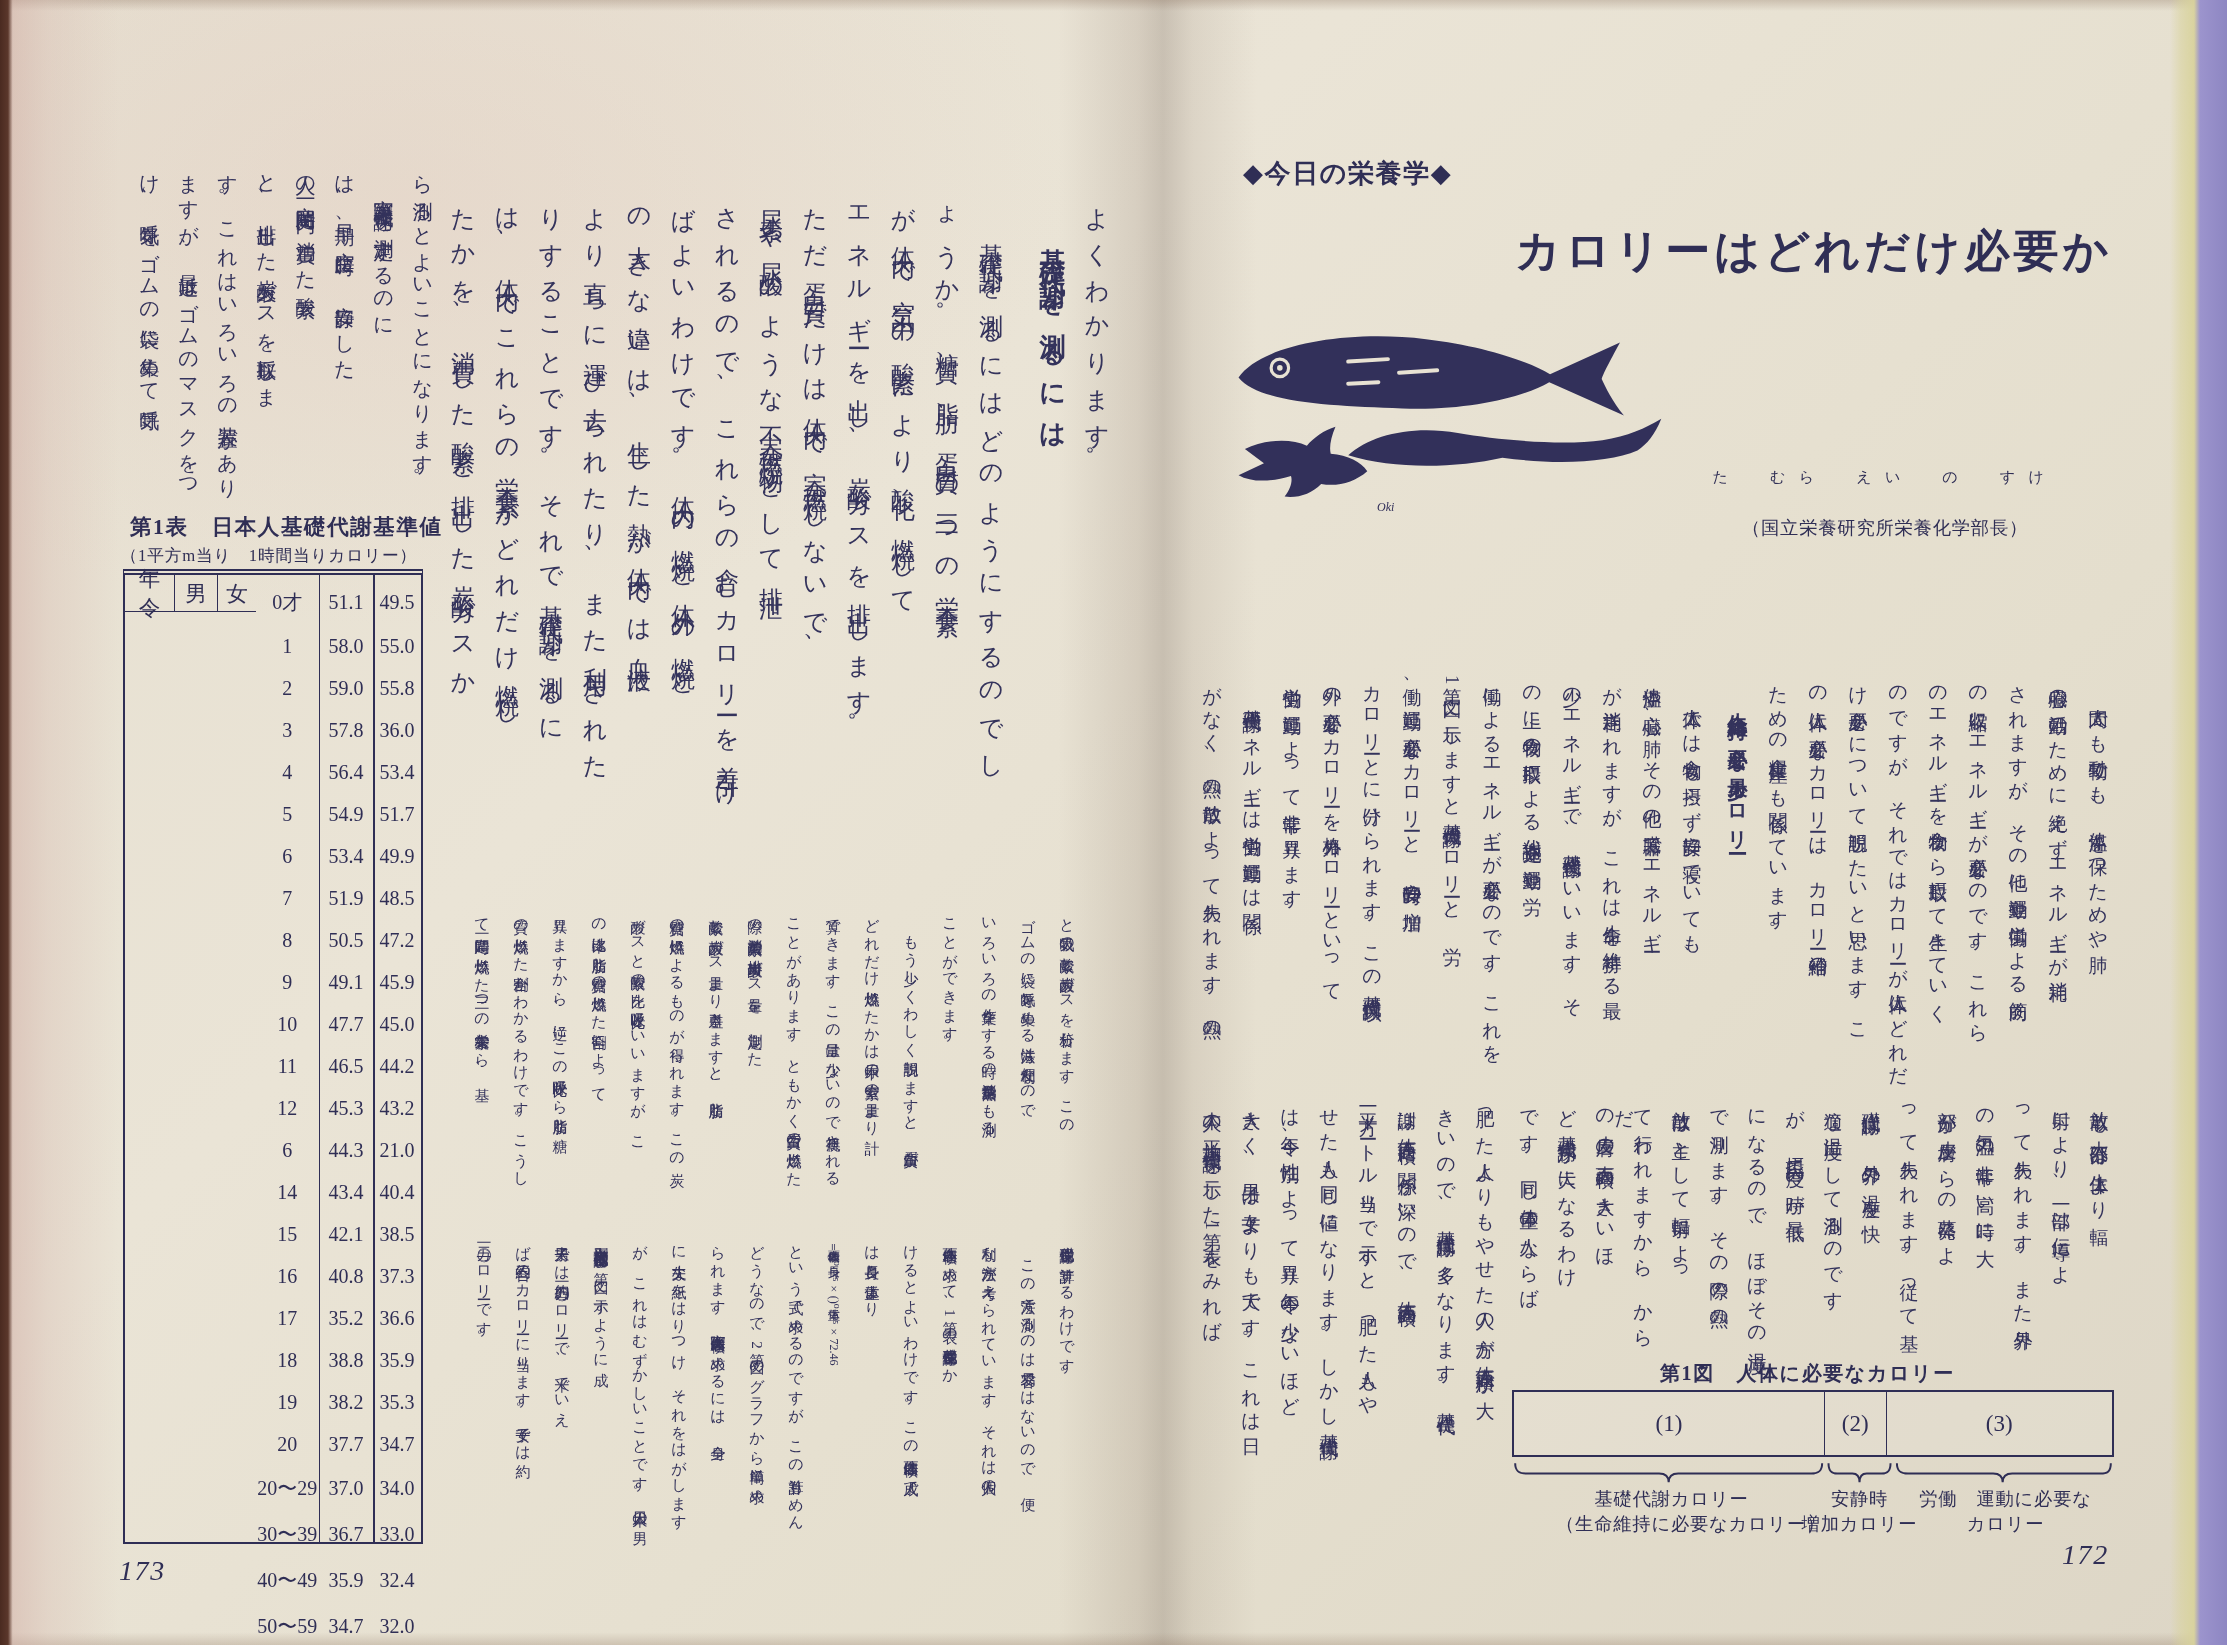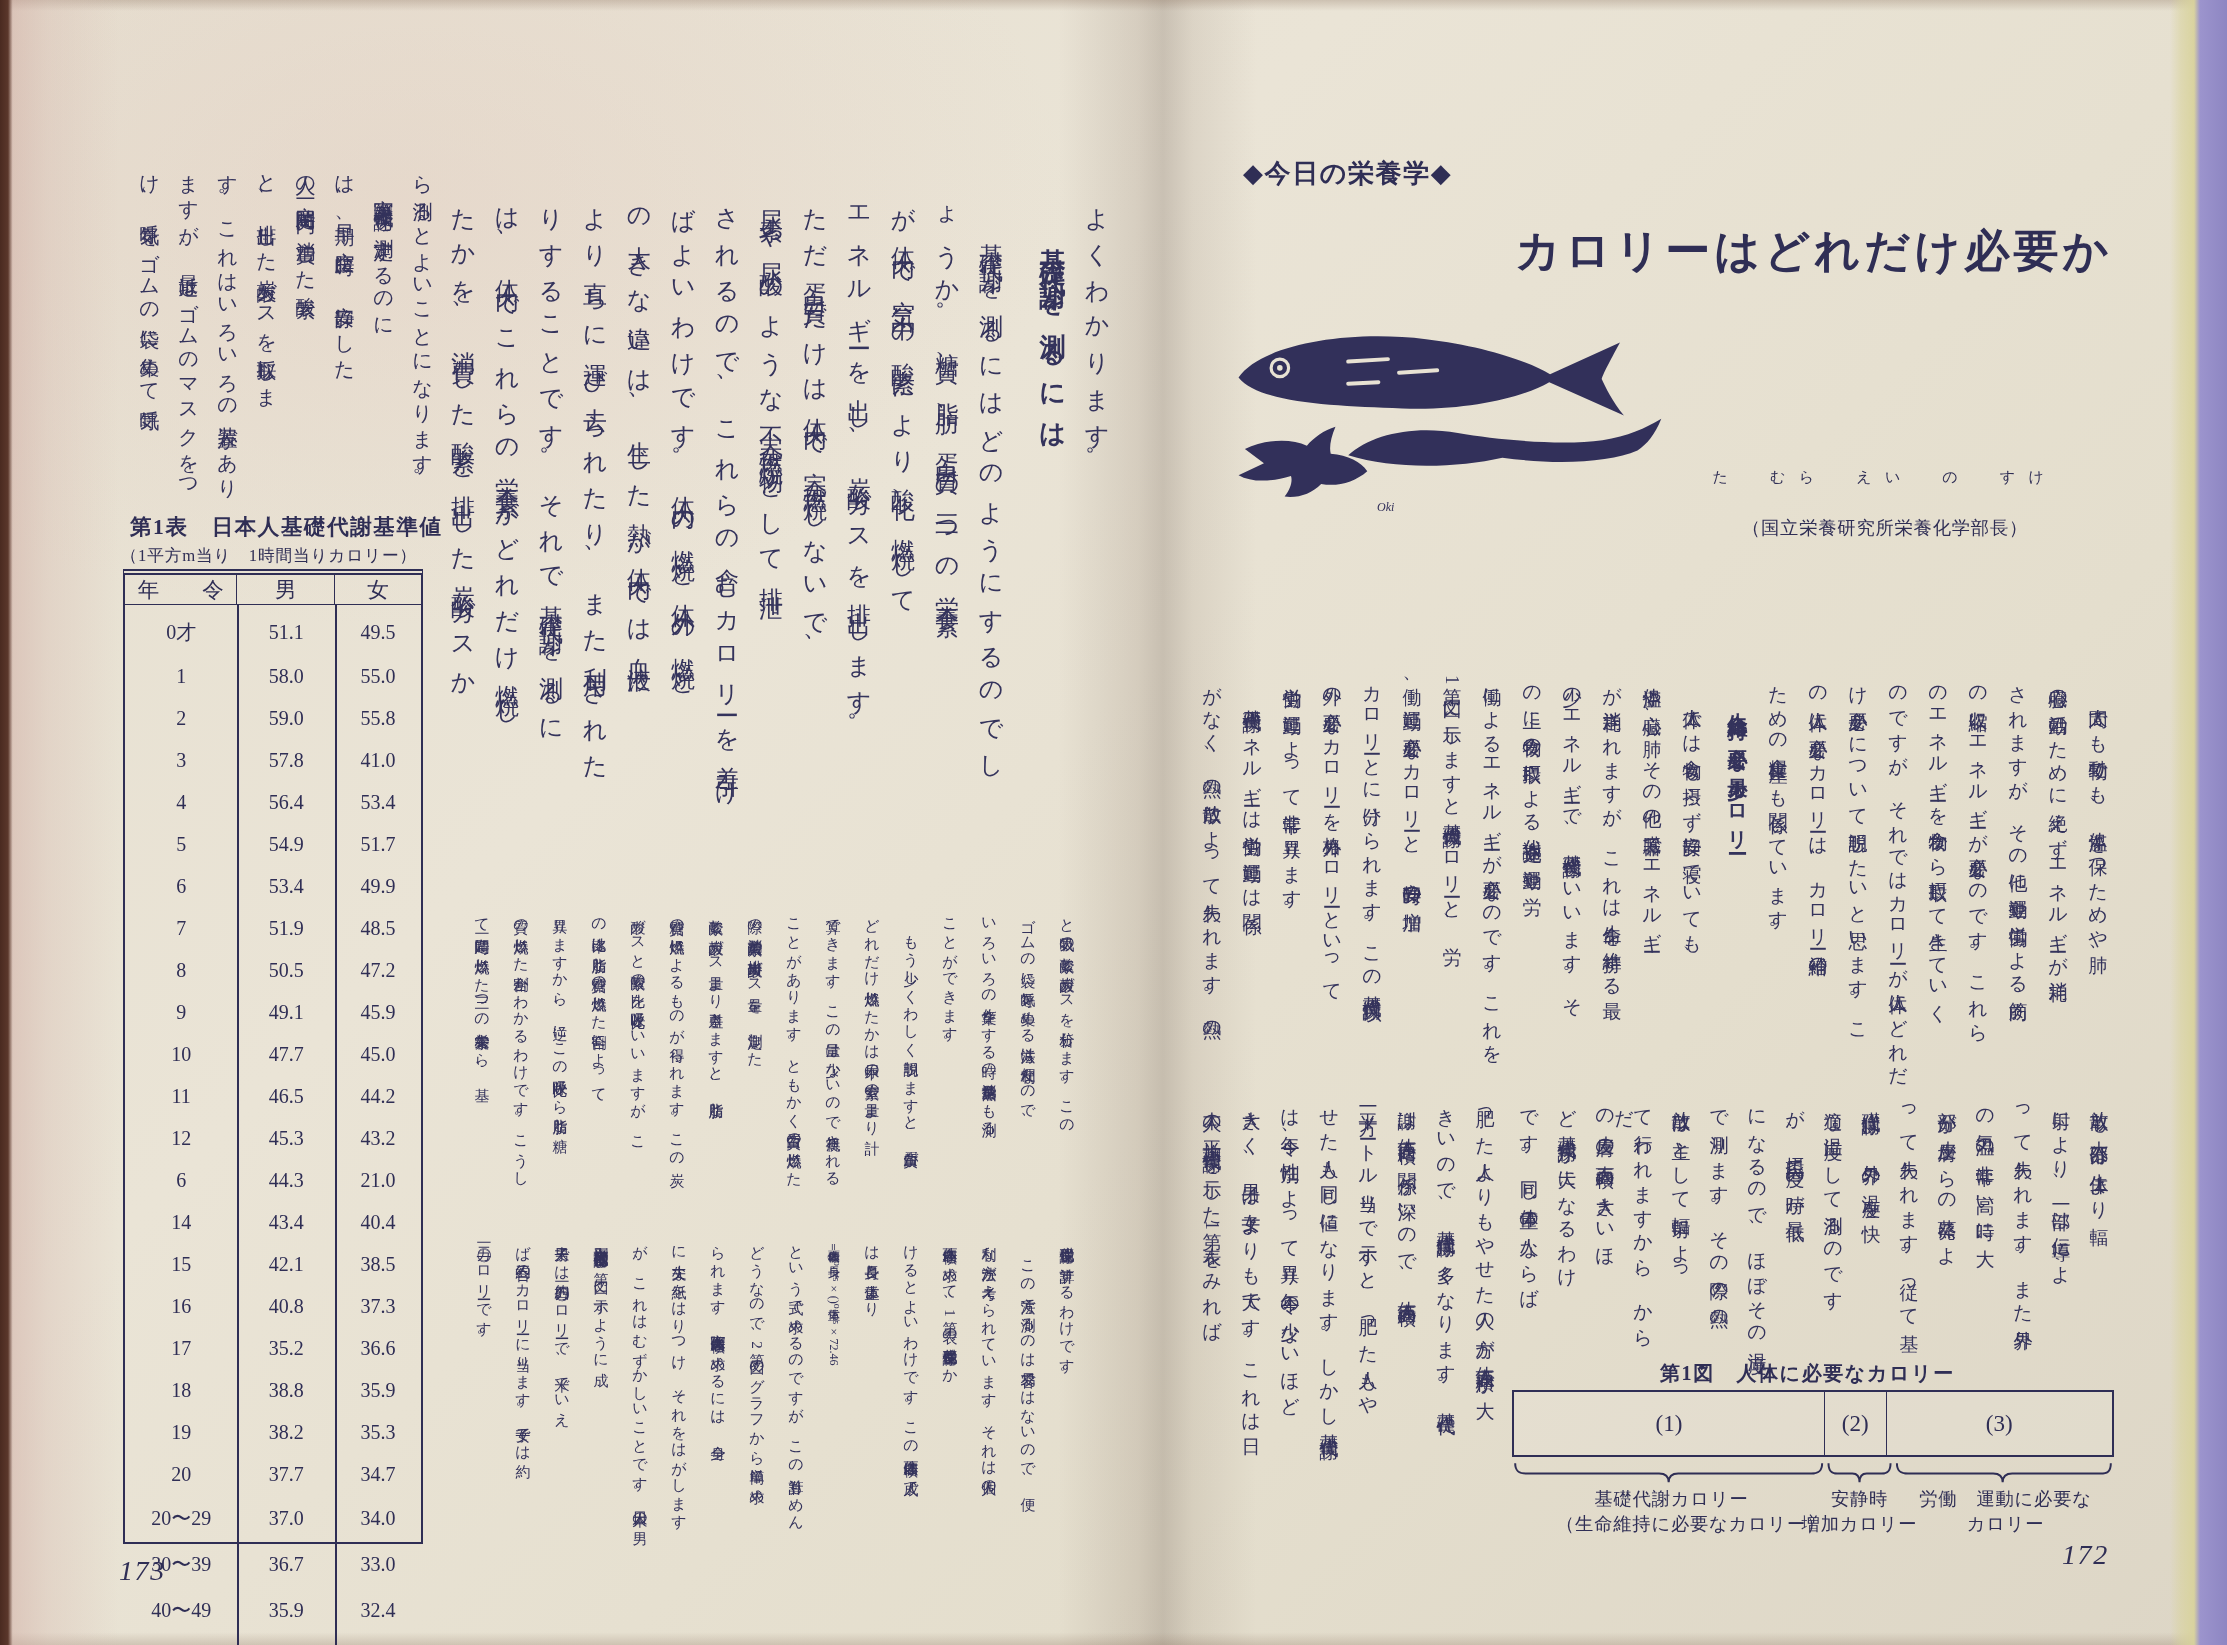--- a/index.html
+++ b/index.html
@@ -59,21 +59,21 @@
   .figbox .sec { display:flex; align-items:center; justify-content:center; font-size:23px; height:100%; }
   .figbox .s1 { width:52%; border-right:1.6px solid #2f2e55; }
   .figbox .s2 { width:10.3%; border-right:1.6px solid #2f2e55; }
   .figbox .s3 { width:37.7%; }
   .figlabels { position:relative; width:602px; font-size:18.3px; letter-spacing:0.8px; text-align:center; line-height:1.35; }
   .figlabels .fl { position:absolute; top:0; white-space:nowrap; }
 
   
   .ttitle { font-weight:bold; font-size:21.5px; letter-spacing:1.6px; white-space:nowrap; }
   .tsub { font-size:16.7px; letter-spacing:0.8px; white-space:nowrap; }
-  .tbox { border:2.4px solid #2f2e55; border-top:6.4px double #2f2e55; width:300px; height:975px; display:flex; flex-direction:column; }
+  .tbox { border:2.4px solid #2f2e55; border-top:6.4px double #2f2e55; width:300px; height:975px; display:flex; flex-direction:row; }
   .thead { display:flex; height:37px; border-bottom:1.6px solid #2f2e55; font-size:21.5px; align-items:center; }
   .tbody { flex:1; display:flex; flex-direction:column; padding-top:14.3px;gap:19px; }
   .trow { display:flex; flex:1; align-items:center; font-size:20px; }
   .c-age { width:38%; text-align:center; }
   .c-m   { width:33%; text-align:center; }
   .c-f   { width:29%; text-align:center; }
   .thead .c-age { border-right:1.6px solid #2f2e55; height:100%; display:flex; align-items:center; justify-content:center; }
   .thead .c-m   { border-right:1.6px solid #2f2e55; height:100%; display:flex; align-items:center; justify-content:center; }
   .thead .c-f   { height:100%; display:flex; align-items:center; justify-content:center; }
   .vline { position:absolute; width:1.6px; background:#2f2e55; }
@@ -121,21 +121,21 @@
             <span class="c-f">55.0</span>
           </div>
             <div class="trow">
             <span class="c-age">2</span>
             <span class="c-m">59.0</span>
             <span class="c-f">55.8</span>
           </div>
             <div class="trow">
             <span class="c-age">3</span>
             <span class="c-m">57.8</span>
-            <span class="c-f">41.0</span>
+            <span class="c-f">36.0</span>
           </div>
             <div class="trow">
             <span class="c-age">4</span>
             <span class="c-m">56.4</span>
             <span class="c-f">53.4</span>
           </div>
             <div class="trow">
             <span class="c-age">5</span>
             <span class="c-m">54.9</span>
             <span class="c-f">51.7</span>

